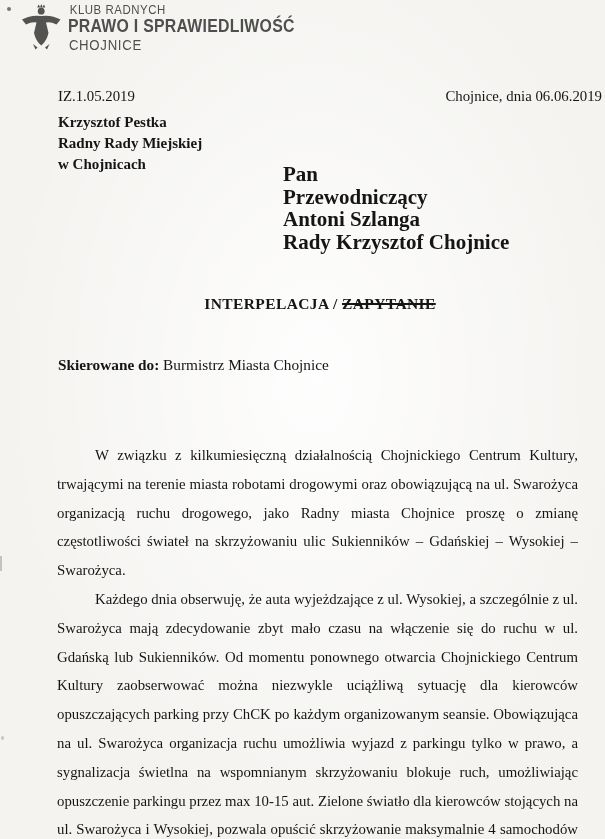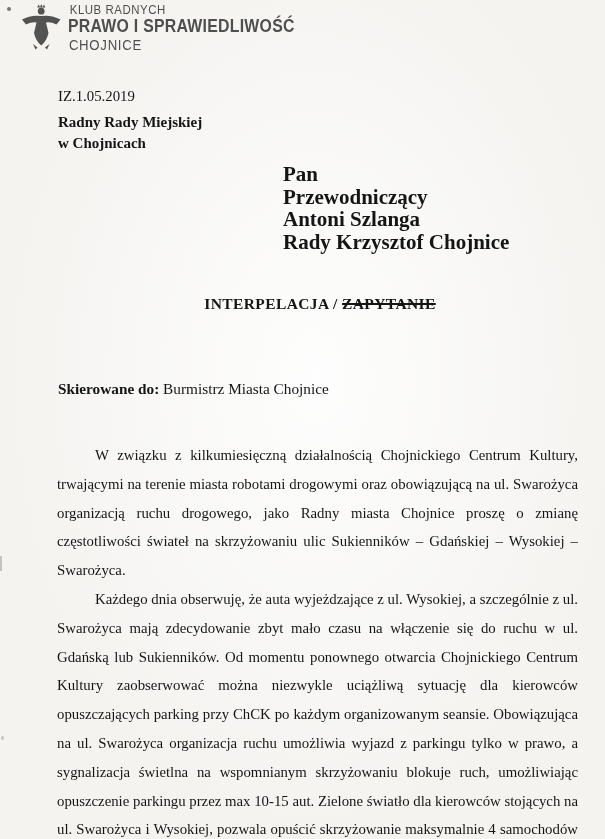--- a/index.html
+++ b/index.html
@@ -36,21 +36,21 @@
   .sender{position:absolute;top:112px;left:58px;font-weight:700;font-size:15px;line-height:21px;}
   
   .recipient{position:absolute;top:163px;left:283px;font-weight:700;font-size:21px;line-height:22.6px;}
   
   .doc-title{
     position:absolute;top:295px;left:58px;width:524px;
     text-align:center;font-weight:700;font-size:15.5px;letter-spacing:.4px;
   }
   .struck{text-decoration:line-through;text-decoration-thickness:1.8px;}
   
-  .addressed{position:absolute;top:351px;left:58px;width:526px;font-size:15.3px;line-height:28px;margin-top:24px;}
+  .addressed{position:absolute;top:351px;left:58px;width:526px;font-size:15.3px;line-height:28px;}
   .addressed p{margin:0;}
   .lbl{font-weight:700;}
   
   .body-text{
     position:absolute;top:441px;left:57px;width:521px;
     font-size:14.8px;line-height:28.8px;
     text-align:justify;
   }
   .body-text p{margin:0;text-indent:38px;}
   
@@ -78,23 +78,25 @@
     </svg>
     <div class="lh-text">
       <p class="lh-line1">KLUB RADNYCH</p>
       <p class="lh-line2">PRAWO I SPRAWIEDLIWOŚĆ</p>
       <p class="lh-line3">CHOJNICE</p>
     </div>
   </div>
 
   <div class="ref-row">
     <span>IZ.1.05.2019</span>
+    <span>Chojnice, dnia 06.06.2019</span>
   </div>
 
   <div class="sender">
+    <div>Krzysztof Pestka</div>
     <div>Radny Rady Miejskiej</div>
     <div>w Chojnicach</div>
   </div>
 
   <div class="recipient">
     <div>Pan</div>
     <div>Przewodniczący</div>
     <div>Antoni Szlanga</div>
     <div>Rady Krzysztof Chojnice</div>
   </div>

